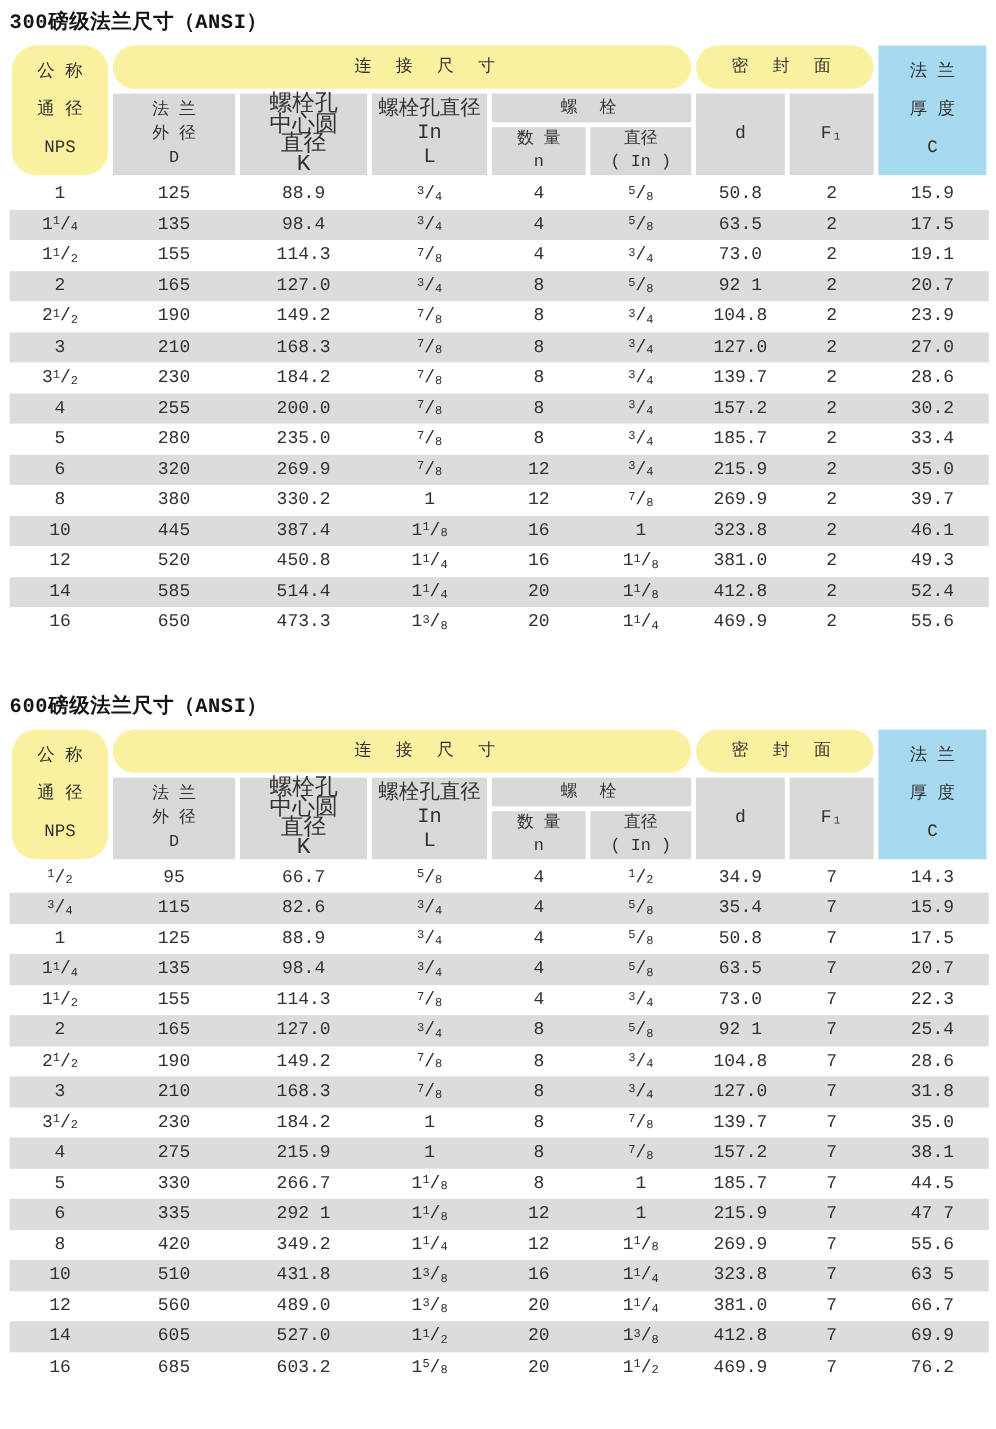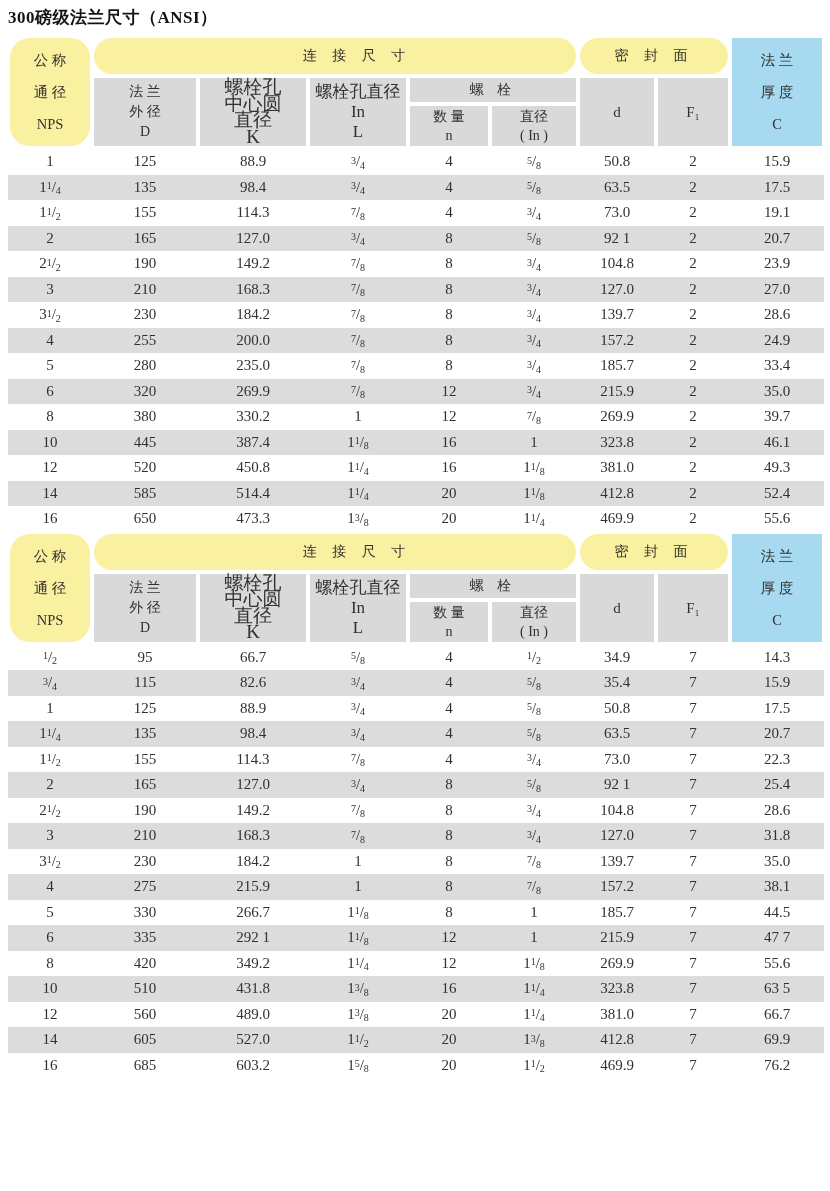--- a/index.html
+++ b/index.html
@@ -2,21 +2,21 @@
 <html><head>
 <meta charset="utf-8">
 <style>
   html, body { margin: 0; padding: 0; background: #ffffff; }
   .page {
     width: 830px;
     min-height: 1191px;
     box-sizing: border-box;
     padding: 6px 6px 14px 8px;
     background: #ffffff;
-    font-family: Liberation Serif, serif;
+    font-family: Liberation Mono, monospace;
     color: #33302d;
   }
   h2.tbl-title {
     margin: 0 0 7px 0;
     font-size: 17px;
     font-weight: bold;
     color: #141414;
     letter-spacing: 0.5px;
   }
   .section2 h2.tbl-title { margin-top: 44px; }
@@ -200,21 +200,21 @@
         </div>
         <div class="trow grid9">
           <div class="cell">4</div>
           <div class="cell">255</div>
           <div class="cell">200.0</div>
           <div class="cell"><sup>7</sup>/<sub>8</sub></div>
           <div class="cell">8</div>
           <div class="cell"><sup>3</sup>/<sub>4</sub></div>
           <div class="cell">157.2</div>
           <div class="cell">2</div>
-          <div class="cell">24.9</div>
+          <div class="cell">30.2</div>
         </div>
         <div class="trow grid9">
           <div class="cell">5</div>
           <div class="cell">280</div>
           <div class="cell">235.0</div>
           <div class="cell"><sup>7</sup>/<sub>8</sub></div>
           <div class="cell">8</div>
           <div class="cell"><sup>3</sup>/<sub>4</sub></div>
           <div class="cell">185.7</div>
           <div class="cell">2</div>
@@ -283,20 +283,21 @@
           <div class="cell">20</div>
           <div class="cell">1<sup>1</sup>/<sub>4</sub></div>
           <div class="cell">469.9</div>
           <div class="cell">2</div>
           <div class="cell">55.6</div>
         </div>
       </div>
   </section>
 
   <section class="section2">
+    <h2 class="tbl-title">600磅级法兰尺寸（ANSI）</h2>
 
     <div class="thead grid9">
       <div class="hbox yellow h-nps">
         <span class="hl">公  称</span>
         <span class="hl">通  径</span>
         <span class="hl">NPS</span>
       </div>
       <div class="hbox yellow h-connect">连 接 尺 寸</div>
       <div class="hbox yellow h-seal">密 封 面</div>
       <div class="hbox blue h-c">

